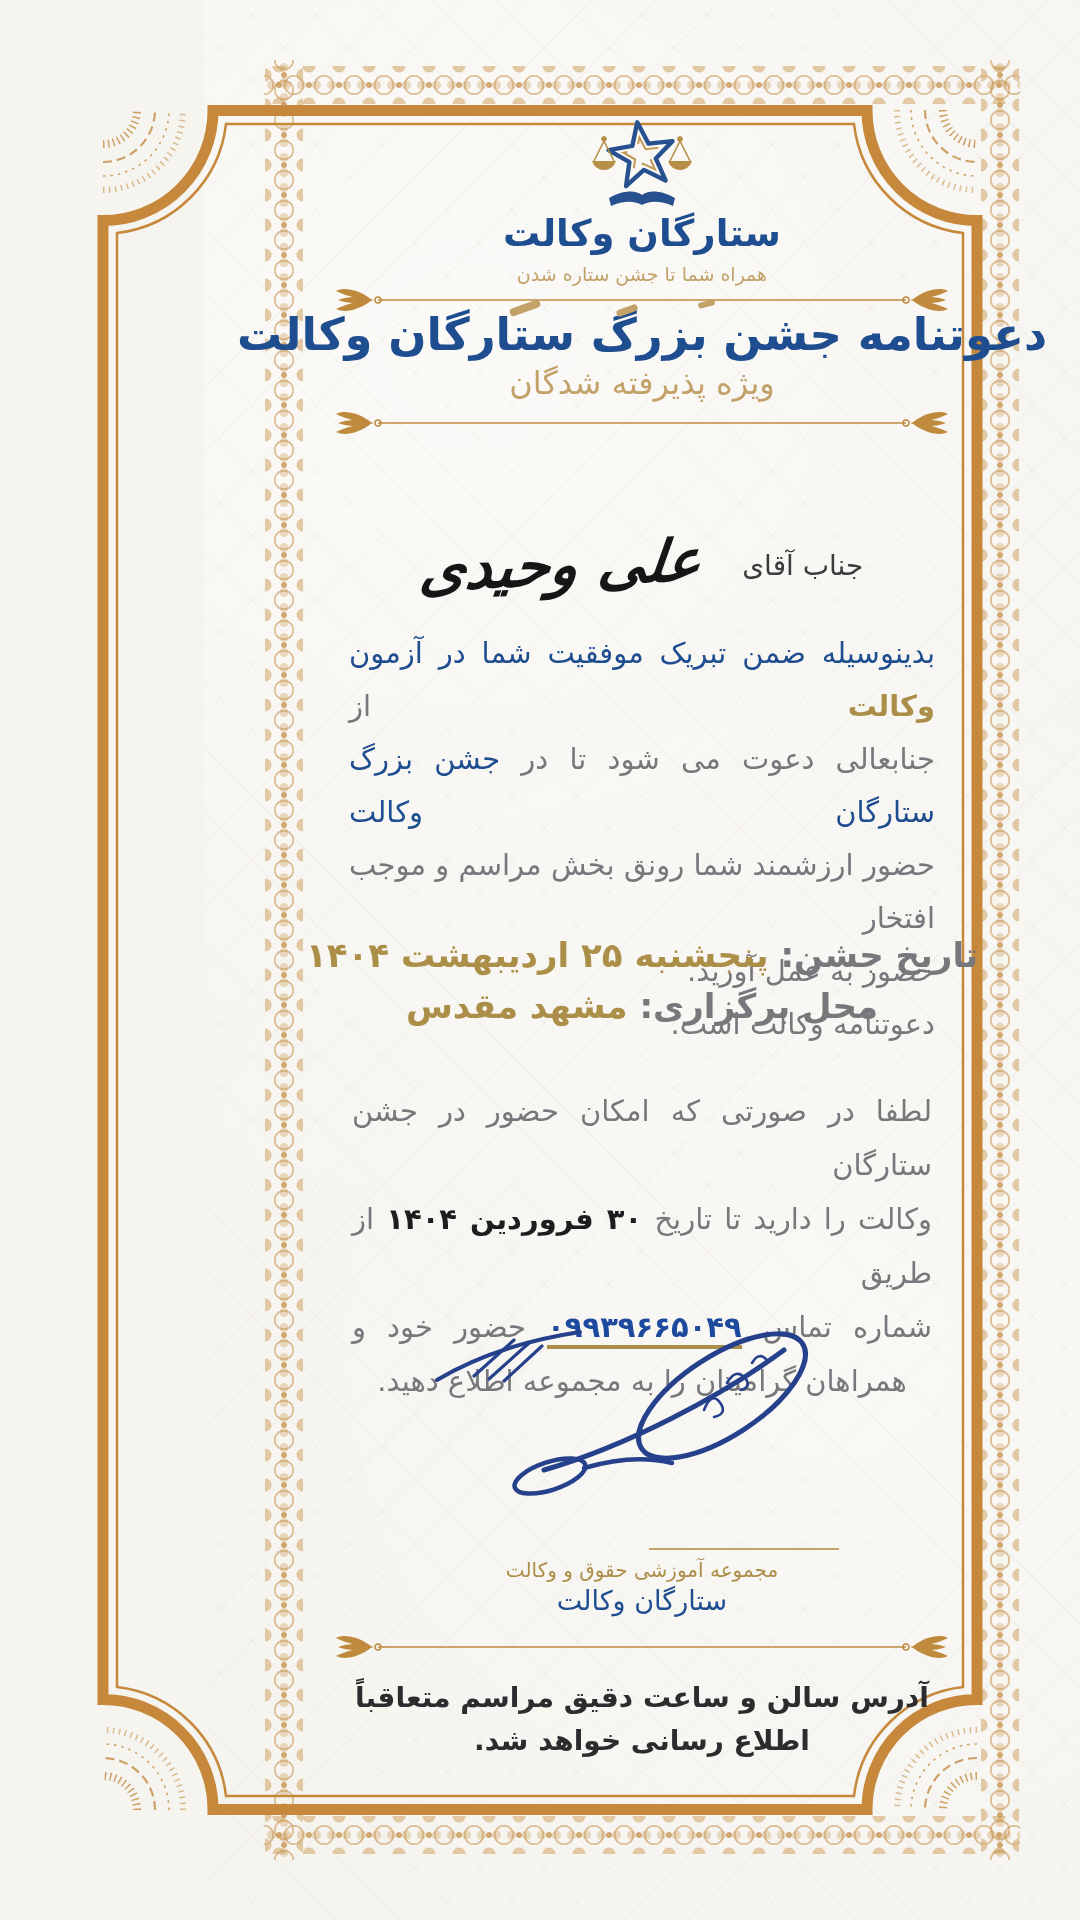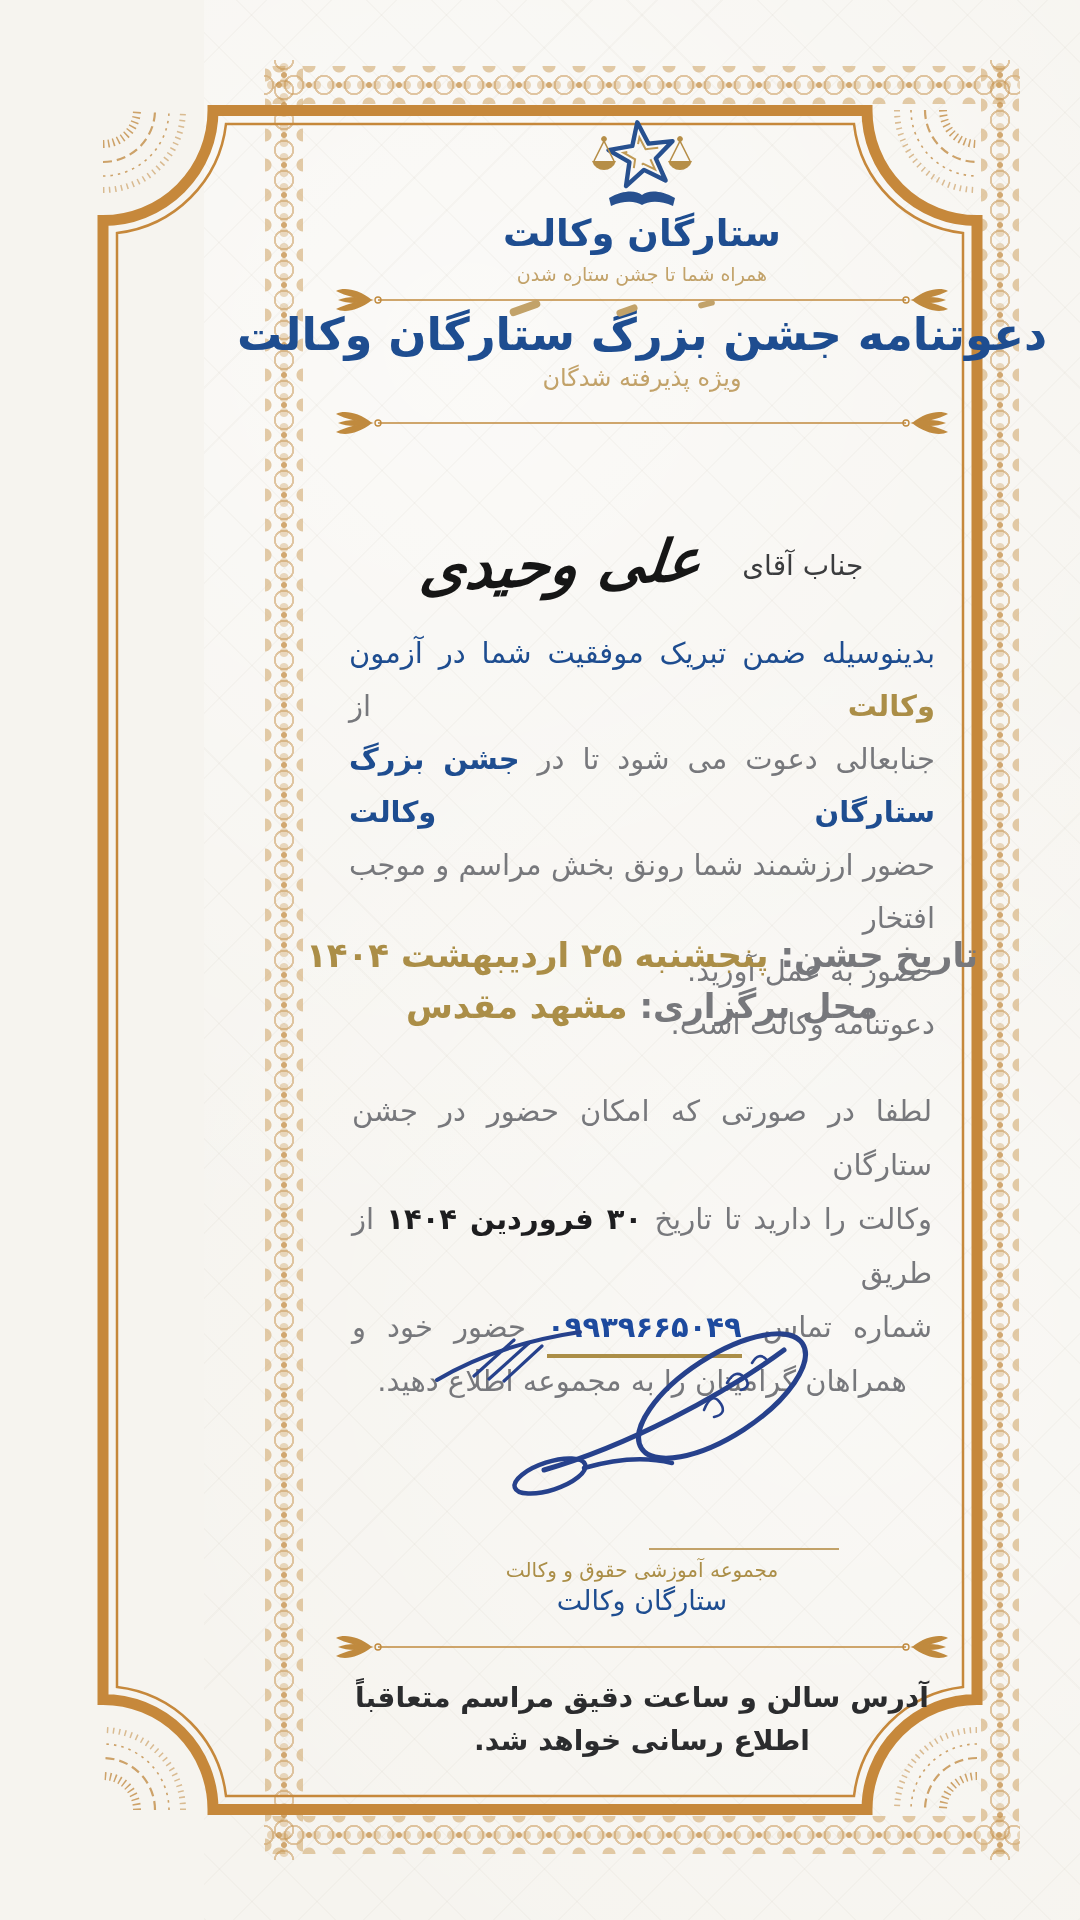--- a/index.html
+++ b/index.html
@@ -56,44 +56,44 @@
   .tagline{top:263px;font-size:19px;color:var(--gold_soft,#c2a269);letter-spacing:1px;}
   .divider{height:26px;}
   .d1{top:287px;}
   .d2{top:410px;}
   .d3{top:1634px;}
   .title{top:300px;margin:8px;font-size:45px;font-weight:bold;color:var(--blue,#1e4d90);}
   .title .accent{position:absolute;background:var(--gold_soft,#c2a269);border-radius:5px;}
   .acc1{left:34.5%;top:-4px;width:32px;height:8px;transform:rotate(-20deg);}
   .acc2{left:47%;top:-1px;width:22px;height:7px;transform:rotate(-20deg);}
   .acc3{left:56.5%;top:-7px;width:17px;height:6px;transform:rotate(-14deg);}
-  .audience{top:364px;font-size:24px;color:var(--gold_soft,#c2a269);}
+  .audience{top:364px;font-size:32px;color:var(--gold_soft,#c2a269);}
   .recipient{top:505px;height:120px;display:flex;align-items:center;justify-content:center;gap:42px;}
   .salutation{font-size:28px;color:#3b3c3e;}
   .recipient-name{
     font-size:58px;color:#161616;font-style:italic;font-weight:bold;
     font-family:"DejaVu Serif","DejaVu Sans",sans-serif;
     transform:skewX(-8deg) rotate(-2deg);
   }
   .bodytext{top:627px;left:145px;right:145px;font-size:29px;line-height:53px;color:var(--gray,#77787c);}
   .line{display:block;}
   .stretch{text-align:justify;text-align-last:justify;}
   .t-right{text-align:right;}
   .t-center{}
   .c-blue{color:var(--blue,#1e4d90);}
-  .c-blue-b{color:var(--blue,#1e4d90);font-weight:bold;margin-top:24px;}
+  .c-blue-b{color:var(--blue,#1e4d90);font-weight:normal;margin-top:24px;}
   .c-gold{color:var(--gold_text,#ab8e47);font-weight:bold;}
   .c-gray{color:var(--gray,#77787c);}
   .c-dark-b{color:#1d1d1f;font-weight:bold;}
   .event{top:930px;font-size:34px;line-height:51px;font-weight:bold;color:var(--gray,#77787c);}
   .event .val{color:var(--gold_text,#ab8e47);}
   .rsvp{top:1084px;left:148px;right:148px;font-size:29px;line-height:54px;color:var(--gray,#77787c);}
   .phone{
     color:#1d4a9e;font-weight:bold;
-    border-bottom:4px solid var(--gold_text,#ab8e47);padding-bottom:10px;
+    border-bottom:4px solid var(--gold_text,#ab8e47);padding-bottom:1px;
   }
   .signature-wrap{top:1318px;}
   .respect{top:1492px;font-size:30px;font-weight:bold;color:var(--blue,#1e4d90);}
   .sig-divider{position:absolute;top:1548px;left:445px;width:190px;height:0;border-top:2px solid var(--gold_soft,#c2a269);}
   .org1{top:1558px;font-size:20px;color:var(--gold_text,#ab8e47);}
   .org2{top:1585px;font-size:27px;color:var(--blue,#1e4d90);}
   .footer{top:1676px;font-size:28px;line-height:43px;font-weight:bold;color:#2b2c2e;}
 </style>
 </head>
 <body>

